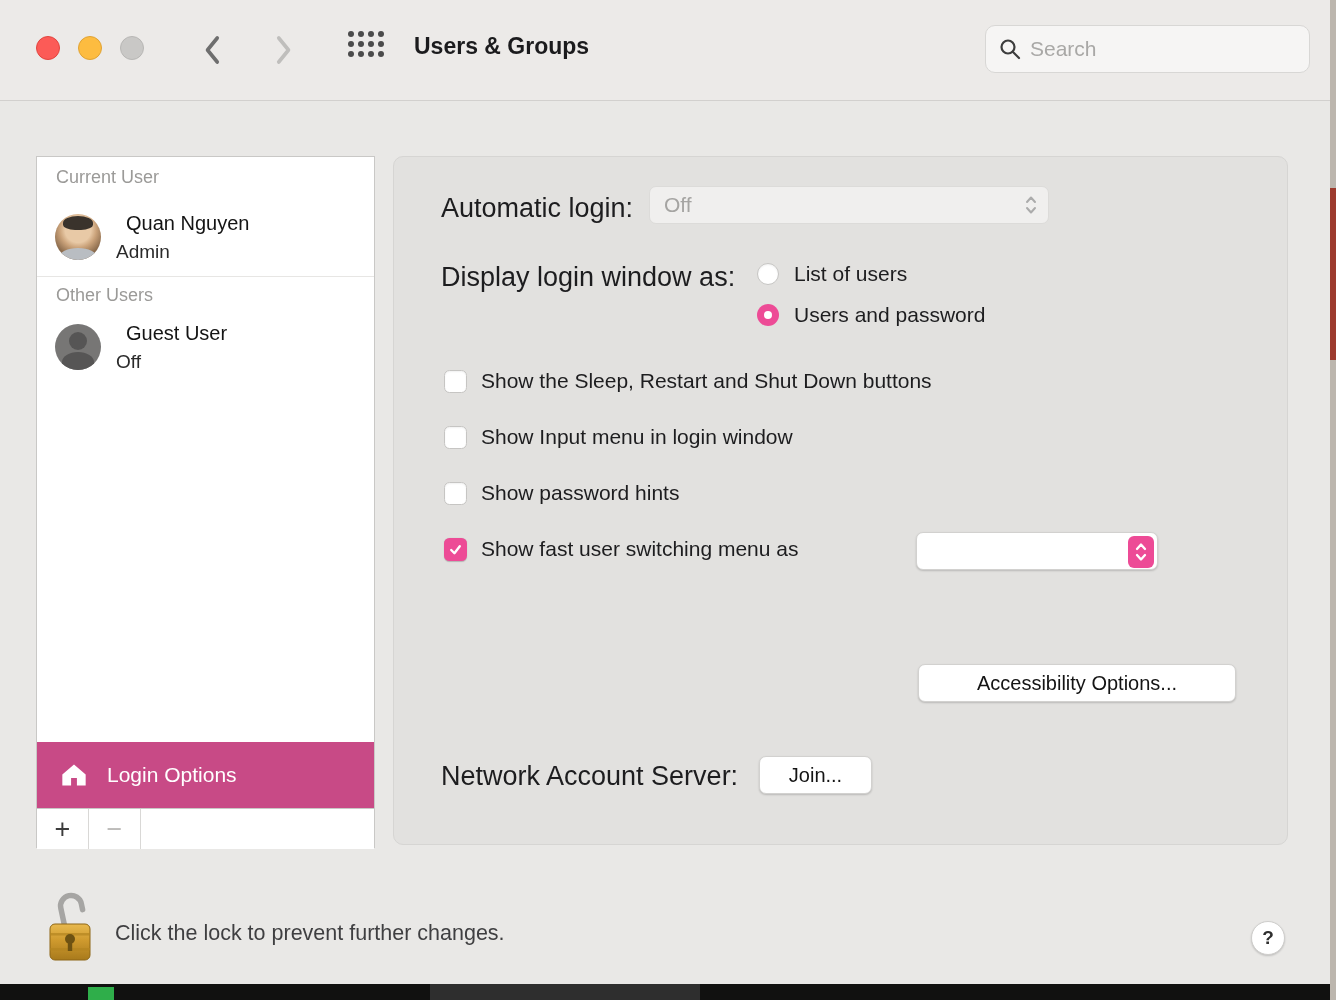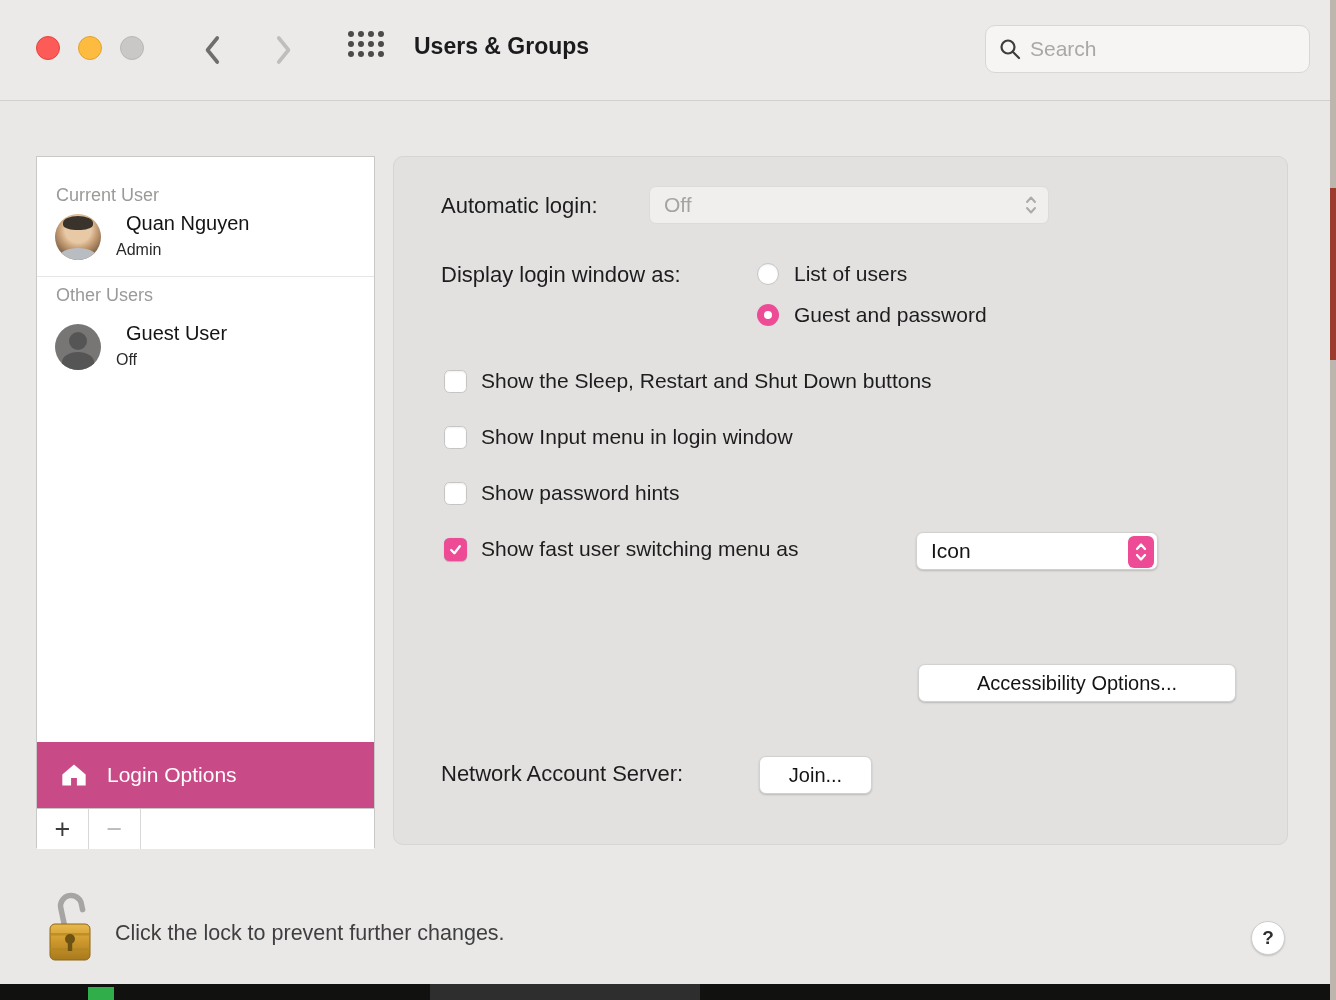--- a/index.html
+++ b/index.html
@@ -20,42 +20,42 @@
   .grid-icon{position:absolute;left:348px;top:31px;display:grid;grid-template-columns:repeat(4,6px);grid-auto-rows:6px;gap:4px;}
   .grid-icon span{width:6px;height:6px;border-radius:50%;background:#4b4b4b;}
   .win-title{position:absolute;left:414px;top:33px;font-size:23px;font-weight:700;color:#1b1b1d;}
   .search-wrap{position:absolute;left:985px;top:25px;width:323px;height:46px;background:#f6f5f4;border:1px solid #d8d7d5;border-radius:10px;display:flex;align-items:center;}
   .search-wrap svg{margin-left:12px;flex:none;}
   .search-input{flex:1;border:none;background:transparent;outline:none;font-size:21px;color:#701a75;font-family:"Liberation Sans",sans-serif;padding:0 10px 0 8px;}
   .search-input::placeholder{color:#a9a8a6;}
   
   .sidebar{position:absolute;left:36px;top:156px;width:339px;height:692px;background:#ffffff;border:1px solid #c9c8c6;box-sizing:border-box;}
   .section-label{position:absolute;left:19px;font-size:18px;color:#9b9a98;}
-  .lbl-current{top:28px;} .lbl-other{top:128px;text-align:center;}
+  .lbl-current{top:10px;} .lbl-other{top:128px;text-align:center;}
   .avatar{position:absolute;left:18px;width:46px;height:46px;border-radius:50%;overflow:hidden;}
   .avatar-photo{top:57px;background:radial-gradient(circle at 50% 34%, #e8c9a6 0 34%, #caa27a 48%, #8d6d4e 70%, #4a3c30 100%);}
   .avatar-photo:before{content:"";position:absolute;left:8px;top:2px;width:30px;height:14px;border-radius:50% 50% 40% 40%;background:#3a332c;}
   .avatar-photo:after{content:"";position:absolute;left:4px;bottom:-6px;width:38px;height:18px;border-radius:50% 50% 0 0;background:#b9bdc2;}
   .avatar-guest{top:167px;background:#777675;}
   .avatar-guest:before{content:"";position:absolute;left:14px;top:8px;width:18px;height:18px;border-radius:50%;background:#565555;}
   .avatar-guest:after{content:"";position:absolute;left:7px;top:28px;width:32px;height:20px;border-radius:50% 50% 0 0;background:#565555;}
   .user-name{position:absolute;left:89px;font-size:20px;color:#141414;text-align:center;}
-  .user-sub{position:absolute;left:79px;font-size:16px;color:#2a2a2a;}
+  .user-sub{position:absolute;left:79px;font-size:19px;color:#2a2a2a;}
   .nm-current{top:55px;} .sub-current{top:84px;}
   .nm-guest{top:165px;} .sub-guest{top:194px;}
   .side-divider{position:absolute;left:0;top:119px;width:100%;height:1px;background:#e7e6e4;}
   .login-options{position:absolute;left:0;top:585px;width:100%;height:66px;background:var(--selection,#c84a86);display:flex;align-items:center;cursor:default;}
   .login-options svg{margin-left:23px;flex:none;}
   .login-options-label{margin-left:19px;font-size:21px;font-weight:500;color:#ffffff;}
   .list-controls{position:absolute;left:0;top:651px;width:100%;height:40px;border-top:1px solid #c9c8c6;display:flex;background:#fff;}
   .ctl-btn{width:51px;height:100%;border-right:1px solid #d9d8d6;display:flex;align-items:center;justify-content:center;font-size:27px;line-height:1;}
   .ctl-add{color:#3c3c3c;} .ctl-remove{color:#bdbcba;}
   
   .panel{position:absolute;left:393px;top:156px;width:895px;height:689px;background:#e2e1df;border:1px solid #d6d5d3;border-radius:10px;box-sizing:border-box;}
-  .p-label{position:absolute;font-size:22px;color:#1d1d1f;}
+  .p-label{position:absolute;font-size:27px;color:#1d1d1f;}
   .lbl-autologin{left:47px;top:36px;}
   .select{position:absolute;border-radius:7px;box-sizing:border-box;display:flex;align-items:center;}
   .select-disabled{left:255px;top:29px;width:400px;height:38px;background:#f0efee;border:1px solid #dcdbd9;}
   .select-disabled .sel-text{font-size:21px;color:#a5a4a2;padding-left:14px;flex:1;}
   .select-disabled .chev{margin-right:10px;}
   .lbl-display{left:47px;top:105px;text-align:center;}
   .radio-row{position:absolute;left:363px;display:flex;align-items:center;}
   .radio-row-1{top:105px;} .radio-row-2{top:146px;}
   .radio{width:22px;height:22px;border-radius:50%;box-sizing:border-box;flex:none;}
   .radio.off{background:#ffffff;border:1px solid #c6c5c3;box-shadow:inset 0 1px 2px rgba(0,0,0,.06);}
@@ -166,21 +166,21 @@
       </svg>
     </div>
 
     <div class="p-label lbl-display">Display login window as:</div>
     <div class="radio-row radio-row-1">
       <span class="radio off"></span>
       <span class="radio-label">List of users</span>
     </div>
     <div class="radio-row radio-row-2">
       <span class="radio on"></span>
-      <span class="radio-label">Guest and password</span>
+      <span class="radio-label">Users and password</span>
     </div>
 
     <div class="check-row cr-0">
       <span class="checkbox off"></span>
       <span class="check-label">Show the Sleep, Restart and Shut Down buttons</span>
     </div>
     <div class="check-row cr-2">
       <span class="checkbox off"></span>
       <span class="check-label">Show password hints</span>
     </div>
@@ -191,21 +191,20 @@
     <div class="check-row cr-3">
       <span class="checkbox on">
         <svg width="15" height="15" viewBox="0 0 14 14">
           <path d="M3 7.5 L6 10.5 L11 4" stroke="#ffffff" stroke-width="2.2" fill="none" stroke-linecap="round" stroke-linejoin="round"></path>
         </svg>
       </span>
       <span class="check-label">Show fast user switching menu as</span>
     </div>
 
     <div class="select select-pink">
-      <span class="sel-text">Icon</span>
       <span class="pink-cap">
         <svg width="14" height="24" viewBox="0 0 14 24">
           <path d="M3 9 L7 4.5 L11 9" stroke="#ffffff" stroke-width="2.3" fill="none" stroke-linecap="round" stroke-linejoin="round"></path>
           <path d="M3 15 L7 19.5 L11 15" stroke="#ffffff" stroke-width="2.3" fill="none" stroke-linecap="round" stroke-linejoin="round"></path>
         </svg>
       </span>
     </div>
 
     <div class="push-button btn-accessibility">Accessibility Options...</div>
 

